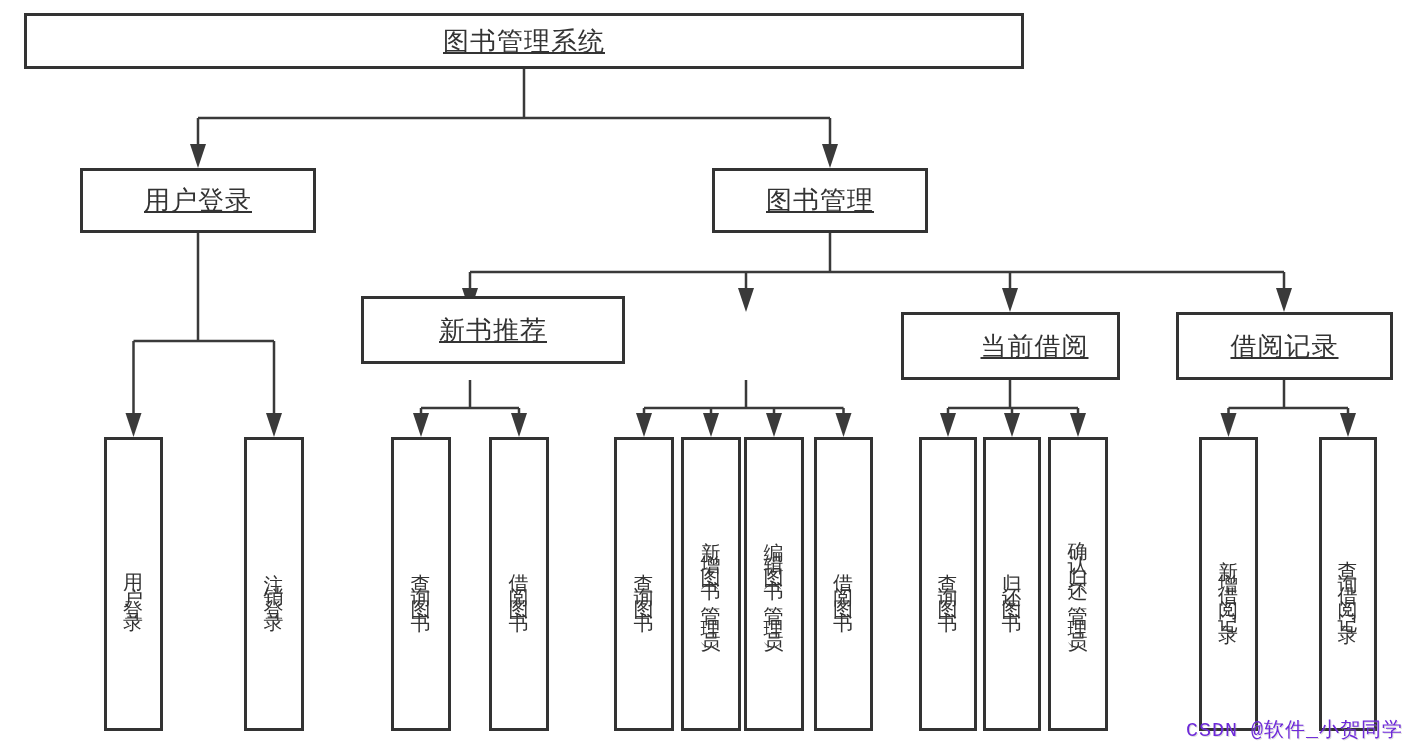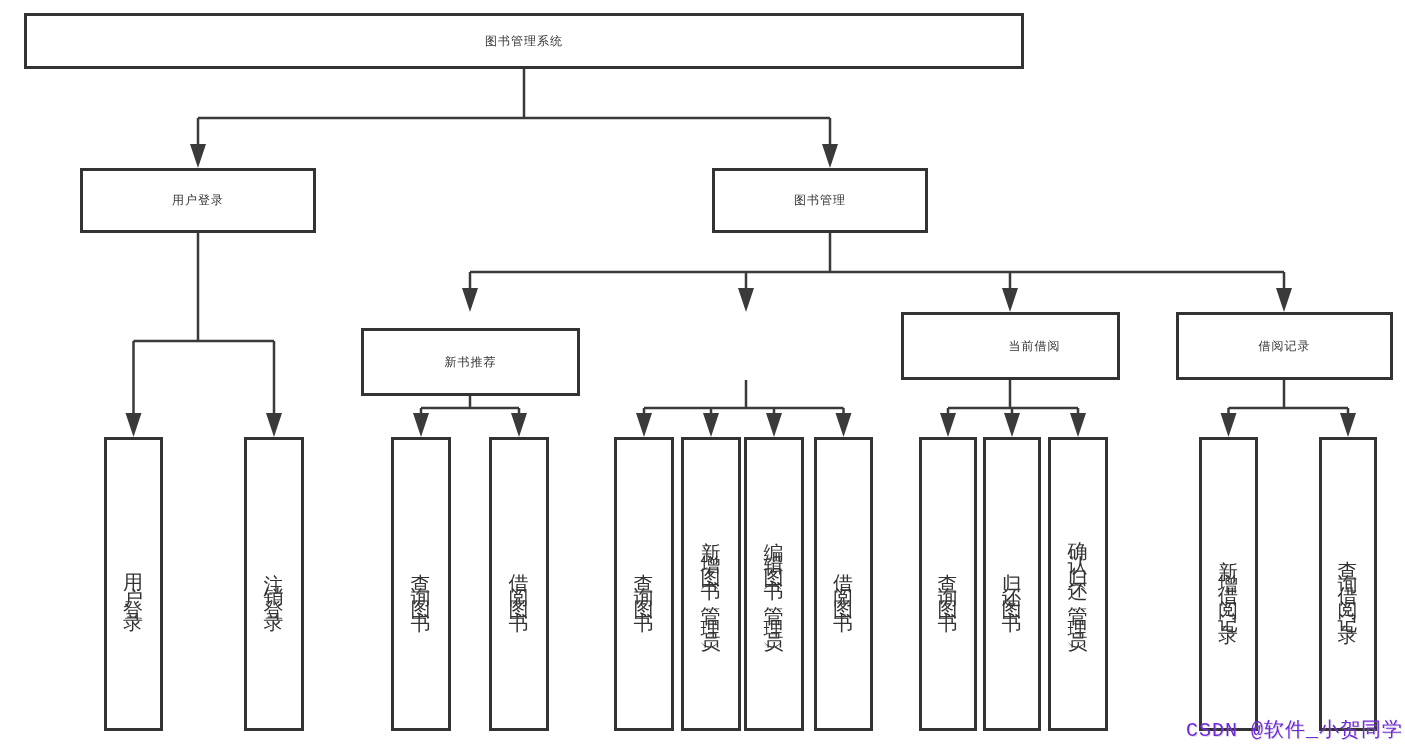--- a/index.html
+++ b/index.html
@@ -13,22 +13,23 @@
   #wires{position:absolute;left:0;top:0;width:1405px;height:747px;}
   .node{
     position:absolute;
     box-sizing:border-box;
     border:3px solid #333333;
     background:#ffffff;
     display:flex;
     align-items:center;
     justify-content:center;
     color:#333333;
-    font-size:12px;
+    font-size:26px;
     letter-spacing:1px;
+    text-decoration:underline;
   }
   .leaf{
     position:absolute;
     box-sizing:border-box;
     border:3px solid #333333;
     background:#ffffff;
     display:flex;
     align-items:center;
     justify-content:center;
     color:#333333;
@@ -121,21 +122,21 @@
     <span>图书管理系统</span>
   </div>
 
   <div class="node" style="left:80px;top:168px;width:236px;height:65px;">
     <span>用户登录</span>
   </div>
   <div class="node" style="left:712px;top:168px;width:216px;height:65px;">
     <span>图书管理</span>
   </div>
 
-  <div class="node" style="left:361px;top:328px;width:219px;height:68px;">
+  <div class="node" style="left:361px;top:296px;width:264px;height:68px;">
     <span>新书推荐</span>
   </div>
   <div class="node" style="left:901px;top:312px;width:219px;height:68px;padding-left:48px;">
     <span>当前借阅</span>
   </div>
   <div class="node" style="left:1176px;top:312px;width:217px;height:68px;">
     <span>借阅记录</span>
   </div>
 
   <div class="leaf" style="left:104px;top:437px;width:59px;height:294px;">

